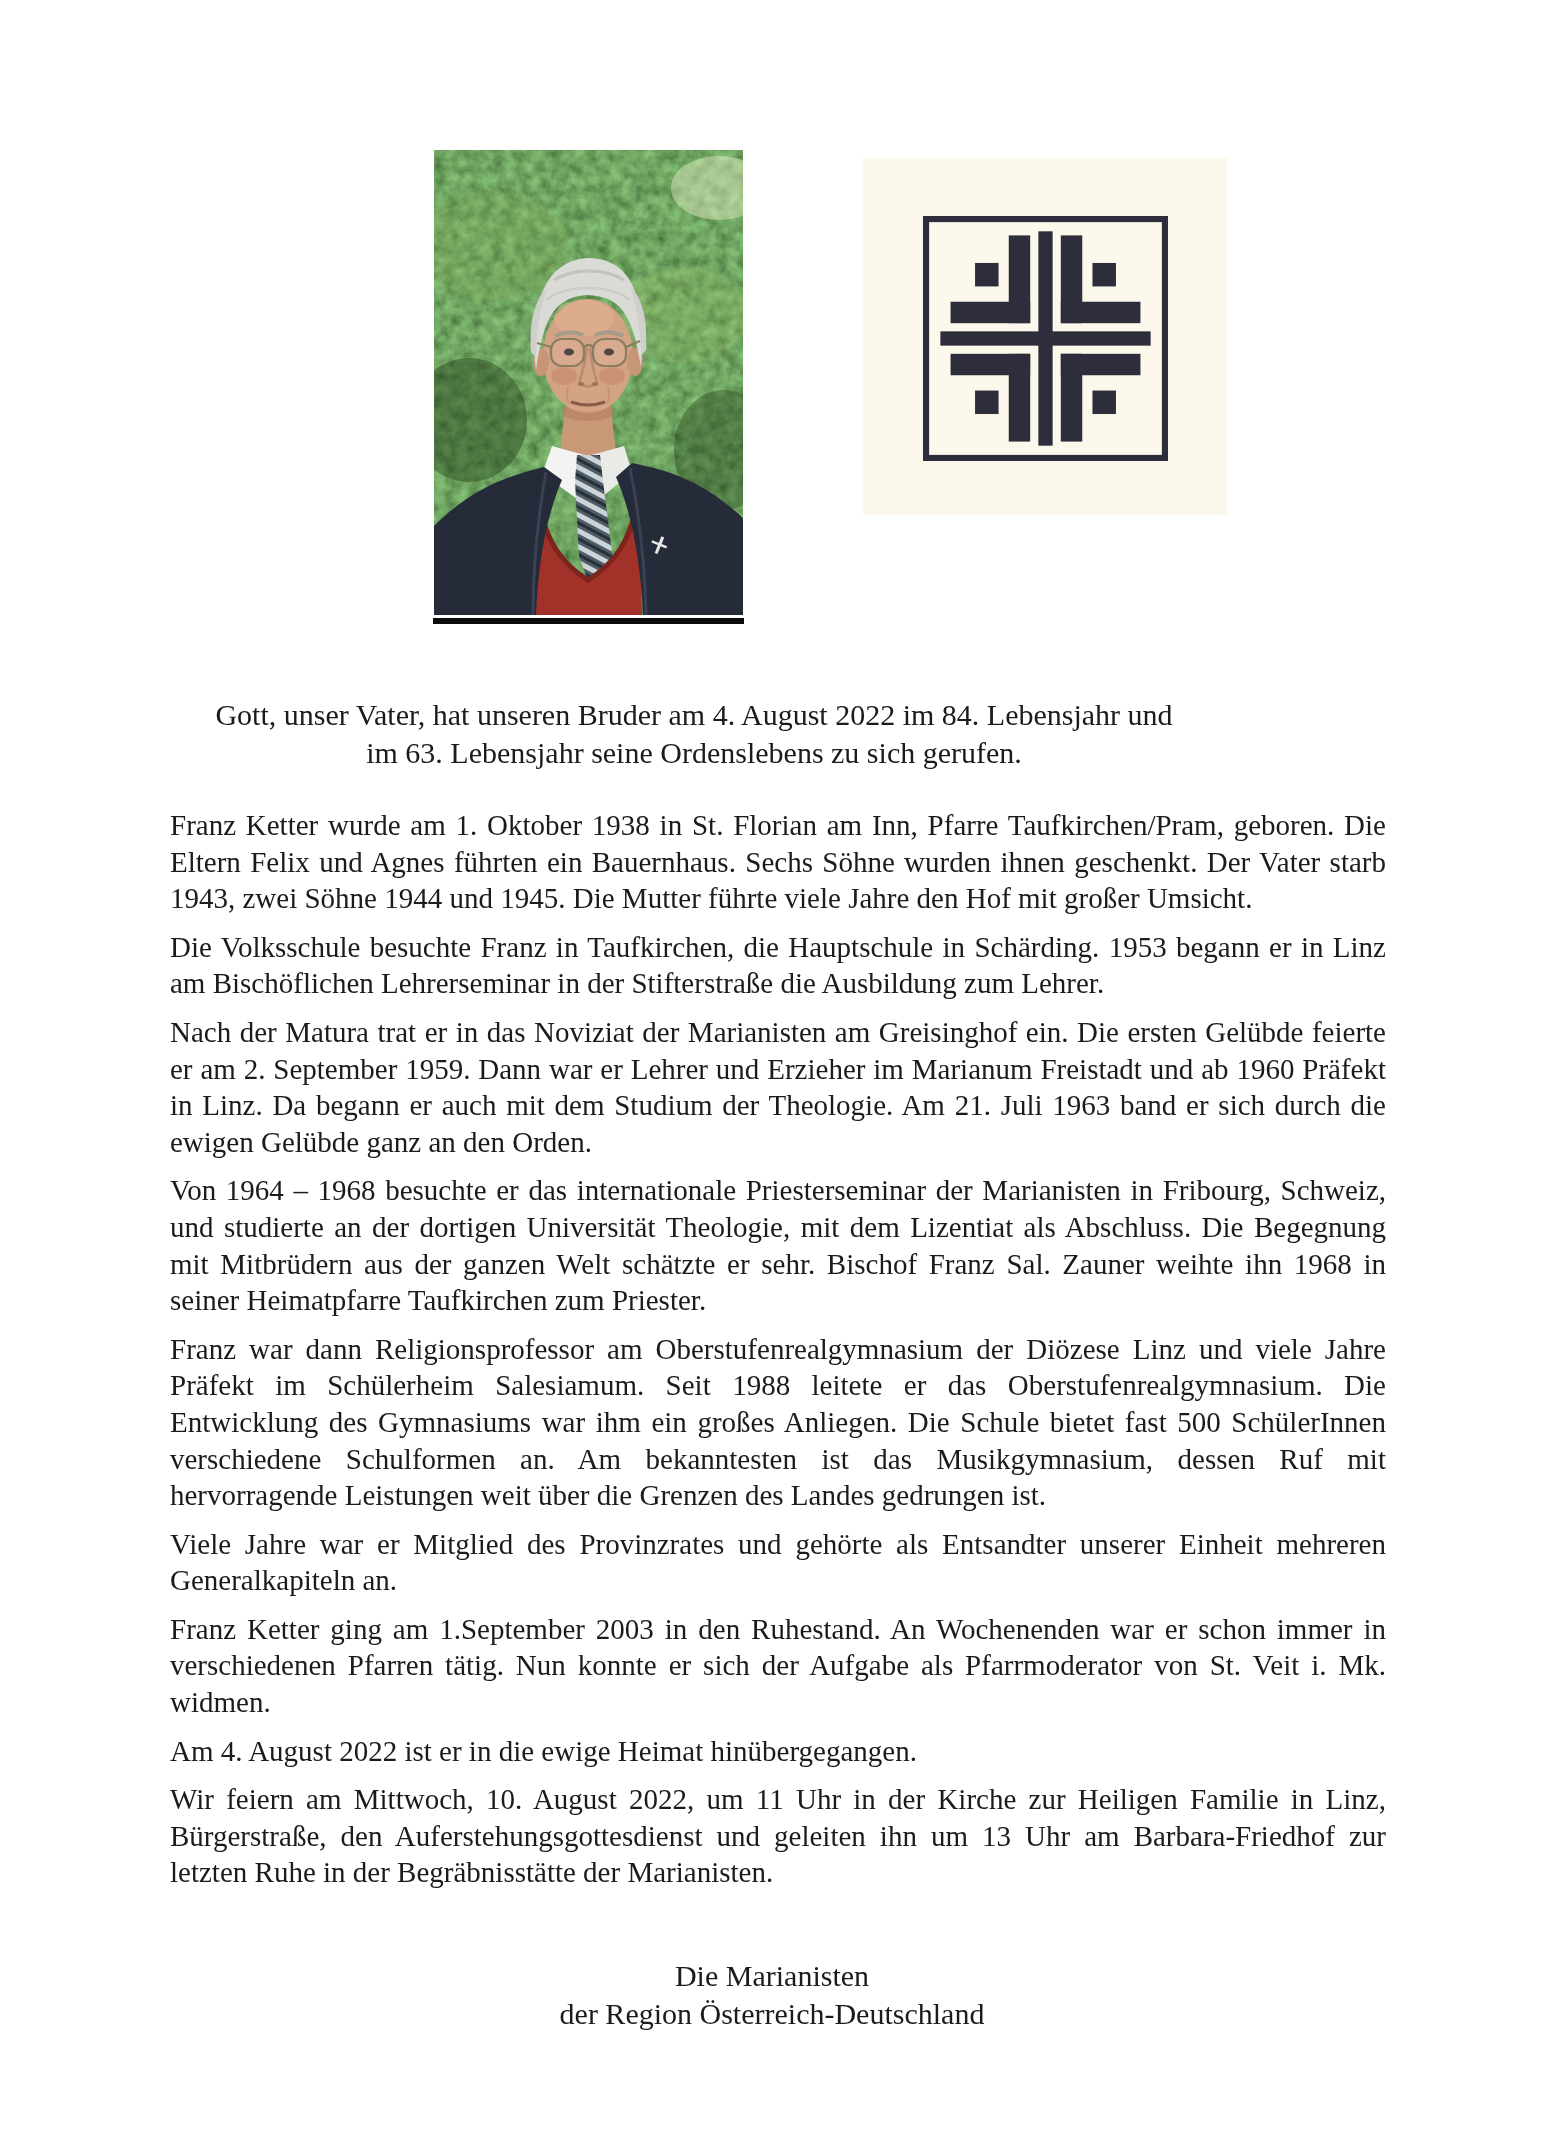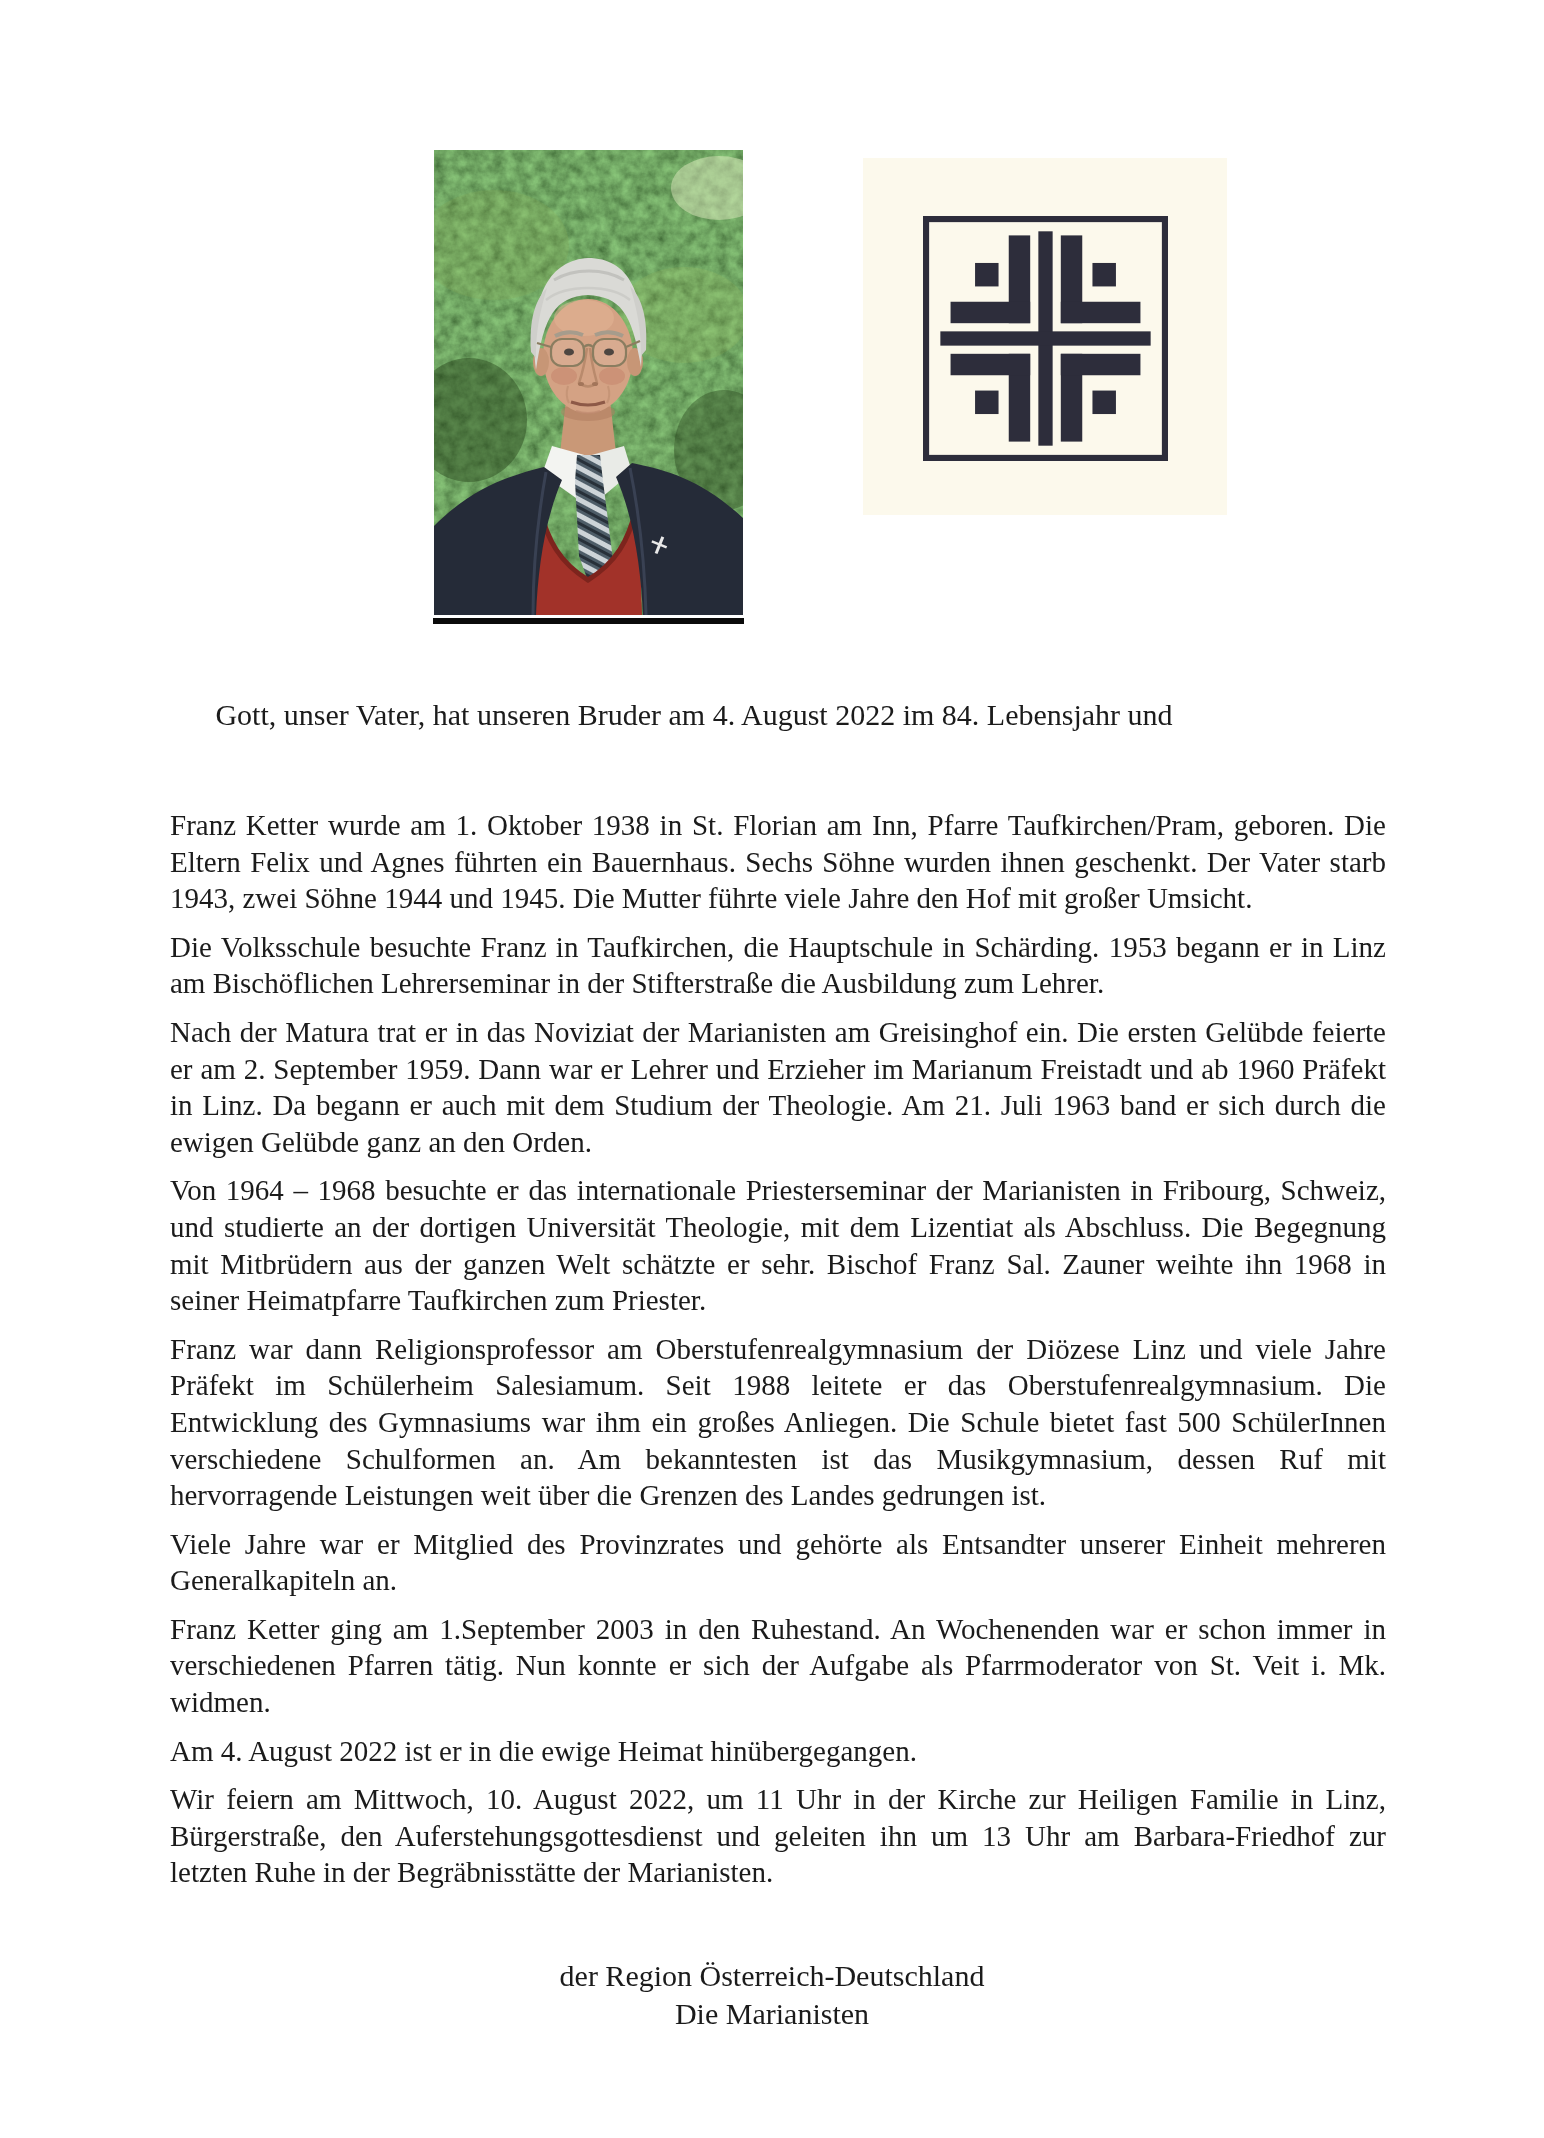--- a/index.html
+++ b/index.html
@@ -174,32 +174,33 @@
         <rect x="135" y="135" width="21" height="86"></rect>
         <rect x="135" y="135" width="78" height="21"></rect>
         <rect x="166" y="171" width="23" height="23"></rect>
       </g>
     </svg>
   </div>
 
 
   <div class="intro">
     <span>Gott, unser Vater, hat unseren Bruder am 4. August 2022 im 84. Lebensjahr und</span>
+    <span>im 63. Lebensjahr seine Ordenslebens zu sich gerufen.</span>
   </div>
 
   <div class="body-text">
       <p>Franz Ketter wurde am 1. Oktober 1938 in St. Florian am Inn, Pfarre Taufkirchen/Pram, geboren. Die Eltern Felix und Agnes führten ein Bauernhaus. Sechs Söhne wurden ihnen geschenkt. Der Vater starb 1943, zwei Söhne 1944 und 1945. Die Mutter führte viele Jahre den Hof mit großer Umsicht.</p>
       <p>Die Volksschule besuchte Franz in Taufkirchen, die Hauptschule in Schärding. 1953 begann er in Linz am Bischöflichen Lehrerseminar in der Stifterstraße die Ausbildung zum Lehrer.</p>
       <p>Nach der Matura trat er in das Noviziat der Marianisten am Greisinghof ein. Die ersten Gelübde feierte er am 2. September 1959. Dann war er Lehrer und Erzieher im Marianum Freistadt und ab 1960 Präfekt in Linz. Da begann er auch mit dem Studium der Theologie. Am 21. Juli 1963 band er sich durch die ewigen Gelübde ganz an den Orden.</p>
       <p>Von 1964 – 1968 besuchte er das internationale Priesterseminar der Marianisten in Fribourg, Schweiz, und studierte an der dortigen Universität Theologie, mit dem Lizentiat als Abschluss. Die Begegnung mit Mitbrüdern aus der ganzen Welt schätzte er sehr. Bischof Franz Sal. Zauner weihte ihn 1968 in seiner Heimatpfarre Taufkirchen zum Priester.</p>
       <p>Franz war dann Religionsprofessor am Oberstufenrealgymnasium der Diözese Linz und viele Jahre Präfekt im Schülerheim Salesiamum. Seit 1988 leitete er das Oberstufenrealgymnasium. Die Entwicklung des Gymnasiums war ihm ein großes Anliegen. Die Schule bietet fast 500 SchülerInnen verschiedene Schulformen an. Am bekanntesten ist das Musikgymnasium, dessen Ruf mit hervorragende Leistungen weit über die Grenzen des Landes gedrungen ist.</p>
       <p>Viele Jahre war er Mitglied des Provinzrates und gehörte als Entsandter unserer Einheit mehreren Generalkapiteln an.</p>
       <p>Franz Ketter ging am 1.September 2003 in den Ruhestand. An Wochenenden war er schon immer in verschiedenen Pfarren tätig. Nun konnte er sich der Aufgabe als Pfarrmoderator von St. Veit i. Mk. widmen.</p>
       <p>Am 4. August 2022 ist er in die ewige Heimat hinübergegangen.</p>
       <p>Wir feiern am Mittwoch, 10. August 2022, um 11 Uhr in der Kirche zur Heiligen Familie in Linz, Bürgerstraße, den Auferstehungsgottesdienst und geleiten ihn um 13 Uhr am Barbara-Friedhof zur letzten Ruhe in der Begräbnisstätte der Marianisten.</p>
     </div>
 
   <div class="signature">
+    <span>Die Marianisten</span>
     <span>der Region Österreich-Deutschland</span>
-    <span>Die Marianisten</span>
   </div>
 
 </div>
 
 </body></html>

